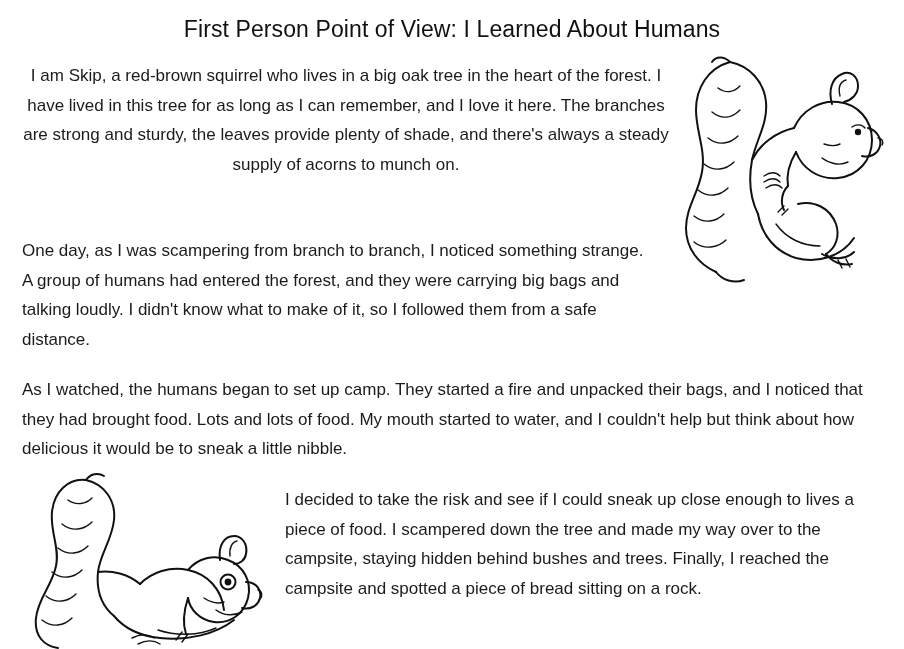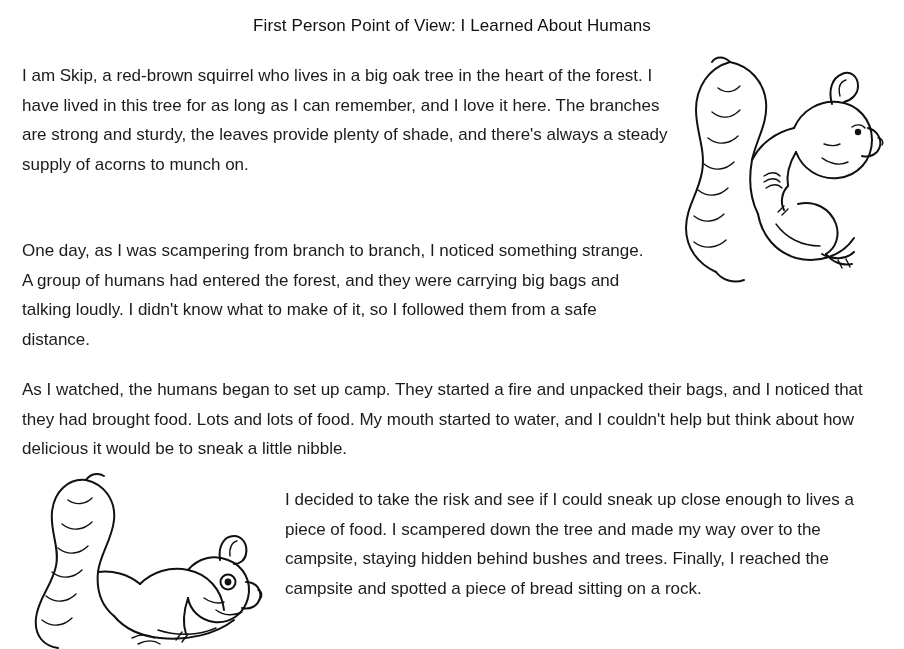--- a/index.html
+++ b/index.html
@@ -20,37 +20,38 @@
     width: 904px;
     height: 649px;
     box-sizing: border-box;
   }
   .doc-title {
     position: absolute;
     top: 16px;
     left: 0;
     width: 904px;
     text-align: center;
-    font-size: 17px;
+    font-size: 23px;
     font-weight: 400;
     color: #111111;
     letter-spacing: 0.1px;
   }
   
   .para {
     position: absolute;
     font-size: 17px;
     line-height: 29.5px;
     color: #1b1b1b;
     text-align: left;
   }
   #para-1 {
     top: 61px;
     left: 22px;
     width: 648px;
+    text-align: center;
   }
   #para-2 {
     top: 236px;
     left: 22px;
     width: 632px;
   }
   #para-3 {
     top: 375px;
     left: 22px;
     width: 860px;

